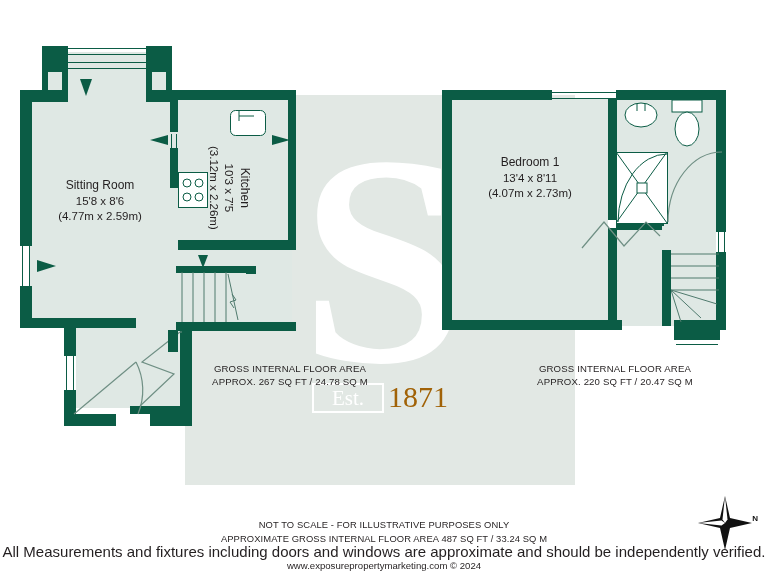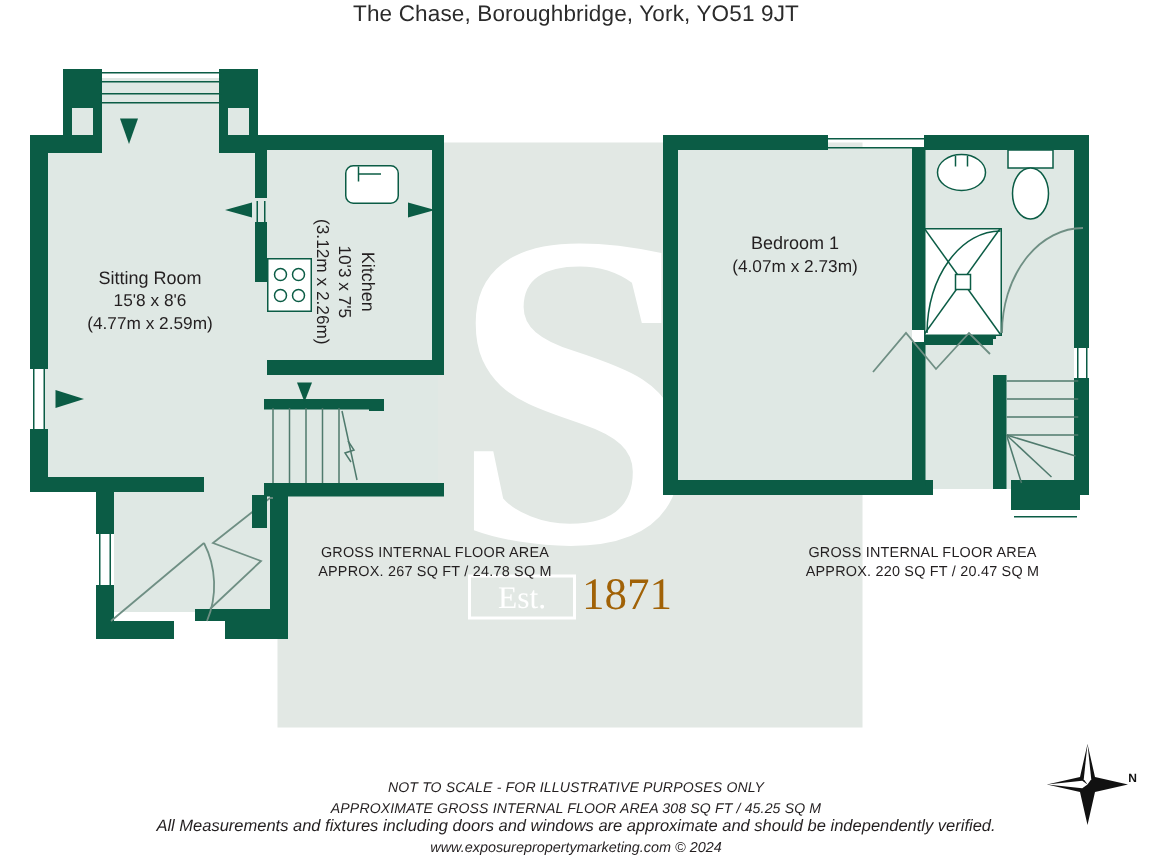--- a/index.html
+++ b/index.html
@@ -62,24 +62,24 @@
   .floor-caption{
     text-align:center;color:#231f20;width:230px;
   }
   .floor-caption .fl{font-size:10.5px;line-height:13px;}
   .floor-caption .gi{font-size:9.6px;line-height:12.5px;letter-spacing:.15px;}
 
   
   #footer{
     left:0;top:518px;width:768px;text-align:center;color:#231f20;
   }
-  #footer div{line-height:13.6px;font-style:italic;}
+  #footer div{line-height:13.6px;}
   .f1{font-size:9.4px;letter-spacing:.1px;}
   .f2{font-size:9.4px;letter-spacing:.1px;}
-  .f3{font-size:11px;}
+  .f3{font-size:15px;}
   .f4{font-size:9.6px;}
 
   
   #compass{left:694px;top:492px;width:62px;height:62px;}
   #compass .nlab{
     position:absolute;right:-2px;top:22px;font-size:8px;color:#111;
     font-weight:700;
   }
 
   
@@ -87,21 +87,20 @@
   .fxw{stroke:#0b5c45;fill:#ffffff;stroke-width:1;}
   .door{stroke:#6f8f84;fill:none;stroke-width:1.2;}
   .step{stroke:#4f7a6d;fill:none;stroke-width:1;}
   .arrowg{fill:#0b5c45;}
 </style>
 </head>
 <body>
 
 <div class="stage">
 
-  <div class="abs" id="title">The Chase, Boroughbridge, York, YO51 9JT</div>
 
   <div class="abs" id="wm-band"></div>
   <div class="abs" id="wm-S">S</div>
   <div class="abs" id="wm-est">Est.</div>
   <div class="abs" id="wm-year">1871</div>
 
   <div class="abs" style="left:0;top:0;width:320px;height:440px;">
 
     <div class="abs floor" style="left:30px;top:96px;width:262px;height:232px;"></div>
     <div class="abs floor" style="left:48px;top:52px;width:118px;height:48px;"></div>
@@ -286,38 +285,39 @@
       <line class="step" x1="0" y1="44" x2="48" y2="44"></line>
       <line class="step" x1="0" y1="44" x2="46" y2="58"></line>
       <line class="step" x1="0" y1="44" x2="30" y2="72"></line>
       <line class="step" x1="0" y1="44" x2="10" y2="76"></line>
     </svg>
     <div class="abs wall" style="left:244px;top:330px;width:46px;height:10px;"></div>
     <div class="abs winline" style="left:246px;top:344px;width:42px;height:1px;"></div>
 
     <div class="abs room-label" style="left:30px;top:155px;width:140px;">
       <div class="n">Bedroom 1</div>
+      <div>13'4 x 8'11</div>
       <div>(4.07m x 2.73m)</div>
     </div>
 
     <div class="abs floor-caption" style="left:70px;top:363px;">
       <div class="gi">GROSS INTERNAL FLOOR AREA</div>
       <div class="gi">APPROX. 220 SQ FT / 20.47 SQ M</div>
     </div>
   </div>
 
   <div class="abs" id="compass">
     <svg width="62" height="62" viewBox="0 0 62 62">
       <polygon fill="#111111" points="31,4 36,26 58,31 36,36 31,58 26,36 4,31 26,26"></polygon>
       <polygon fill="#ffffff" points="31,4 33.5,27.5 31,31 28.5,27.5"></polygon>
       <polygon fill="#ffffff" points="4,31 27.5,33.5 31,31 27.5,28.5"></polygon>
     </svg>
     <span class="nlab">N</span>
   </div>
 
   <div class="abs" id="footer">
     <div class="f1">NOT TO SCALE - FOR ILLUSTRATIVE PURPOSES ONLY</div>
-    <div class="f2">APPROXIMATE GROSS INTERNAL FLOOR AREA 308 SQ FT / 45.25 SQ M</div>
+    <div class="f2">APPROXIMATE GROSS INTERNAL FLOOR AREA 487 SQ FT / 33.24 SQ M</div>
     <div class="f3">All Measurements and fixtures including doors and windows are approximate and should be independently verified.</div>
     <div class="f4">www.exposurepropertymarketing.com © 2024</div>
   </div>
 
 </div>
 
 </body></html>

